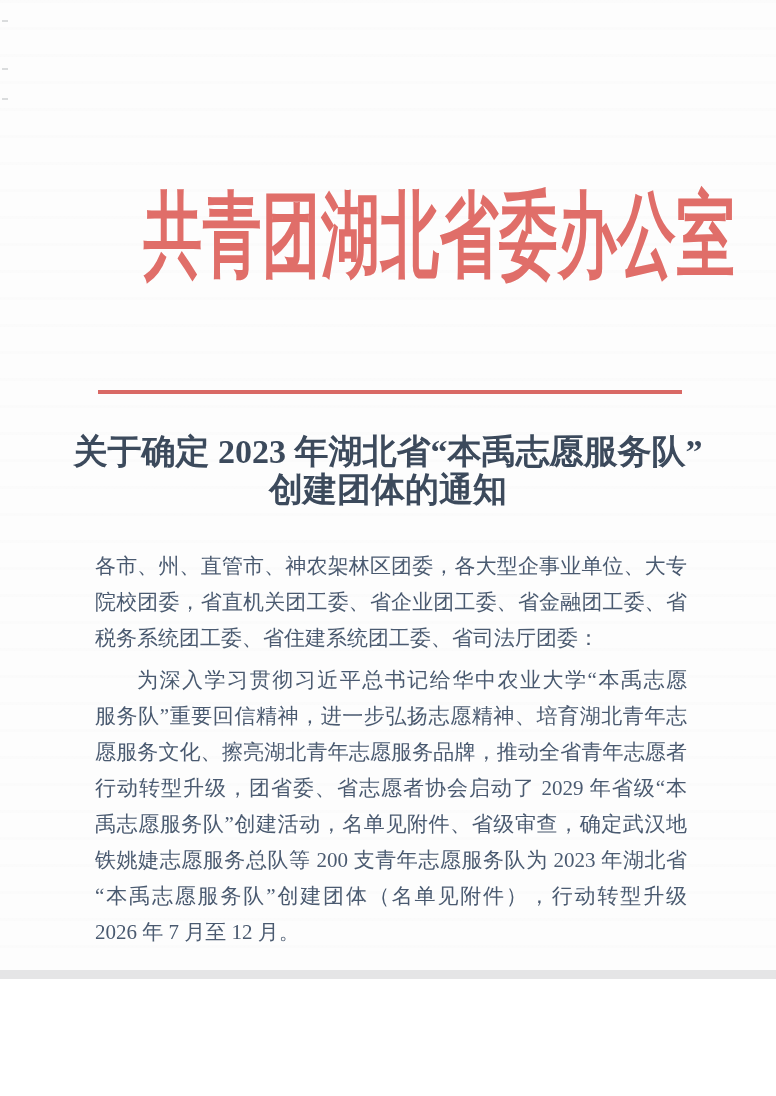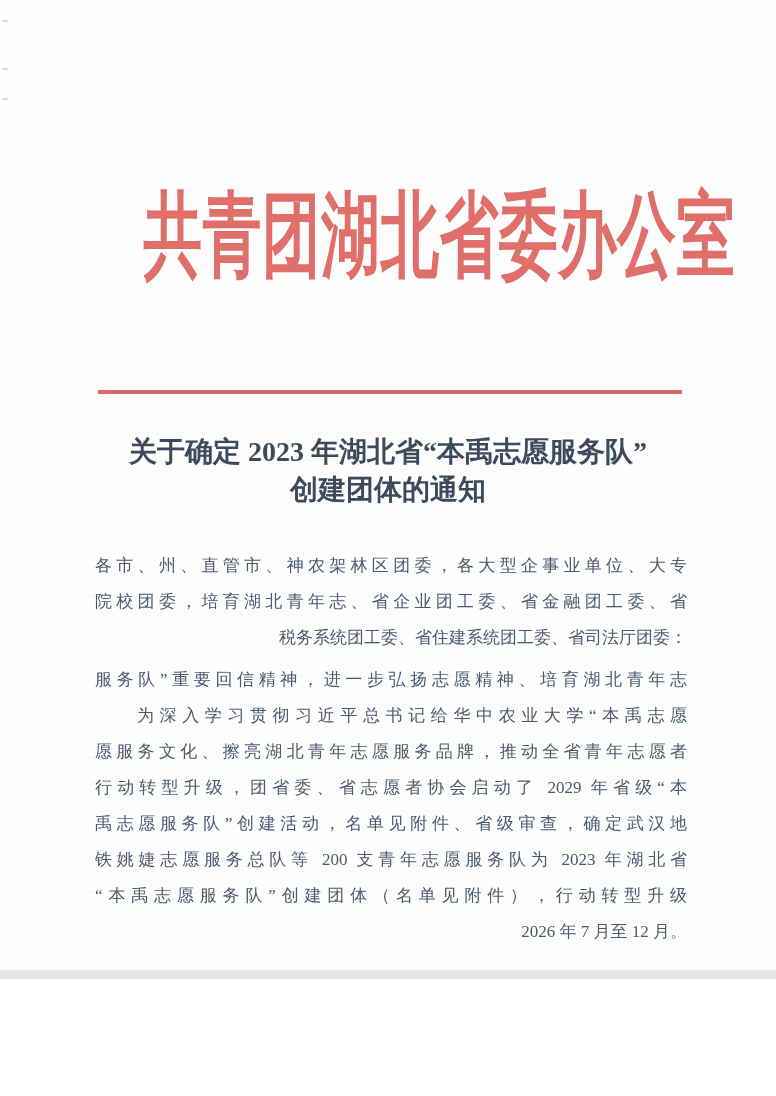--- a/index.html
+++ b/index.html
@@ -54,48 +54,48 @@
     background: #d96965;
   }
   .doc-title {
     position: absolute;
     top: 433px;
     left: 0;
     right: 0;
     text-align: center;
     color: #3c4a5c;
     font-weight: bold;
-    font-size: 28px;
+    font-size: 34px;
     line-height: 38px;
   }
   .doc-body {
     position: absolute;
     top: 548px;
     left: 95px;
     width: 592px;
     color: #4a5a70;
-    font-size: 17px;
+    font-size: 21px;
   }
   .paragraph { margin: 0; }
   .paragraph.indent { margin-top: 6px; }
   .bline {
     height: 36px;
     line-height: 36px;
     overflow: hidden;
     white-space: normal;
   }
   .jline { text-align: justify; }
   .jline::after {
     content: "";
     display: inline-block;
     width: 100%;
     height: 0;
   }
   .firstline { padding-left: 42px; }
-  .endline { text-align: right; }
+  .endline { text-align: left; }
   .page-number {
     position: absolute;
     top: 982px;
     left: 598px;
     width: 100px;
     text-align: center;
     font-size: 20px;
     line-height: 24px;
     color: #51617a;
     letter-spacing: 1px;
@@ -146,26 +146,26 @@
   <div class="divider"></div>
 
   <div class="doc-title">
     <div>关于确定 2023 年湖北省“本禹志愿服务队”</div>
     <div>创建团体的通知</div>
   </div>
 
   <div class="doc-body">
       <div class="paragraph">
         <div class="bline jline">各市、州、直管市、神农架林区团委，各大型企事业单位、大专</div>
-        <div class="bline jline">院校团委，培育湖北青年志、省企业团工委、省金融团工委、省</div>
+        <div class="bline jline">院校团委，省直机关团工委、省企业团工委、省金融团工委、省</div>
         <div class="bline endline">税务系统团工委、省住建系统团工委、省司法厅团委：</div>
       </div>
       <div class="paragraph indent">
+        <div class="bline jline firstline">为深入学习贯彻习近平总书记给华中农业大学“本禹志愿</div>
         <div class="bline jline">服务队”重要回信精神，进一步弘扬志愿精神、培育湖北青年志</div>
-        <div class="bline jline firstline">为深入学习贯彻习近平总书记给华中农业大学“本禹志愿</div>
         <div class="bline jline">愿服务文化、擦亮湖北青年志愿服务品牌，推动全省青年志愿者</div>
         <div class="bline jline">行动转型升级，团省委、省志愿者协会启动了 2029 年省级“本</div>
         <div class="bline jline">禹志愿服务队”创建活动，名单见附件、省级审查，确定武汉地</div>
         <div class="bline jline">铁姚婕志愿服务总队等 200 支青年志愿服务队为 2023 年湖北省</div>
         <div class="bline jline">“本禹志愿服务队”创建团体（名单见附件），行动转型升级</div>
         <div class="bline endline">2026 年 7 月至 12 月。</div>
       </div>
     </div>
 
   <div class="page-number">— 1 —</div>

